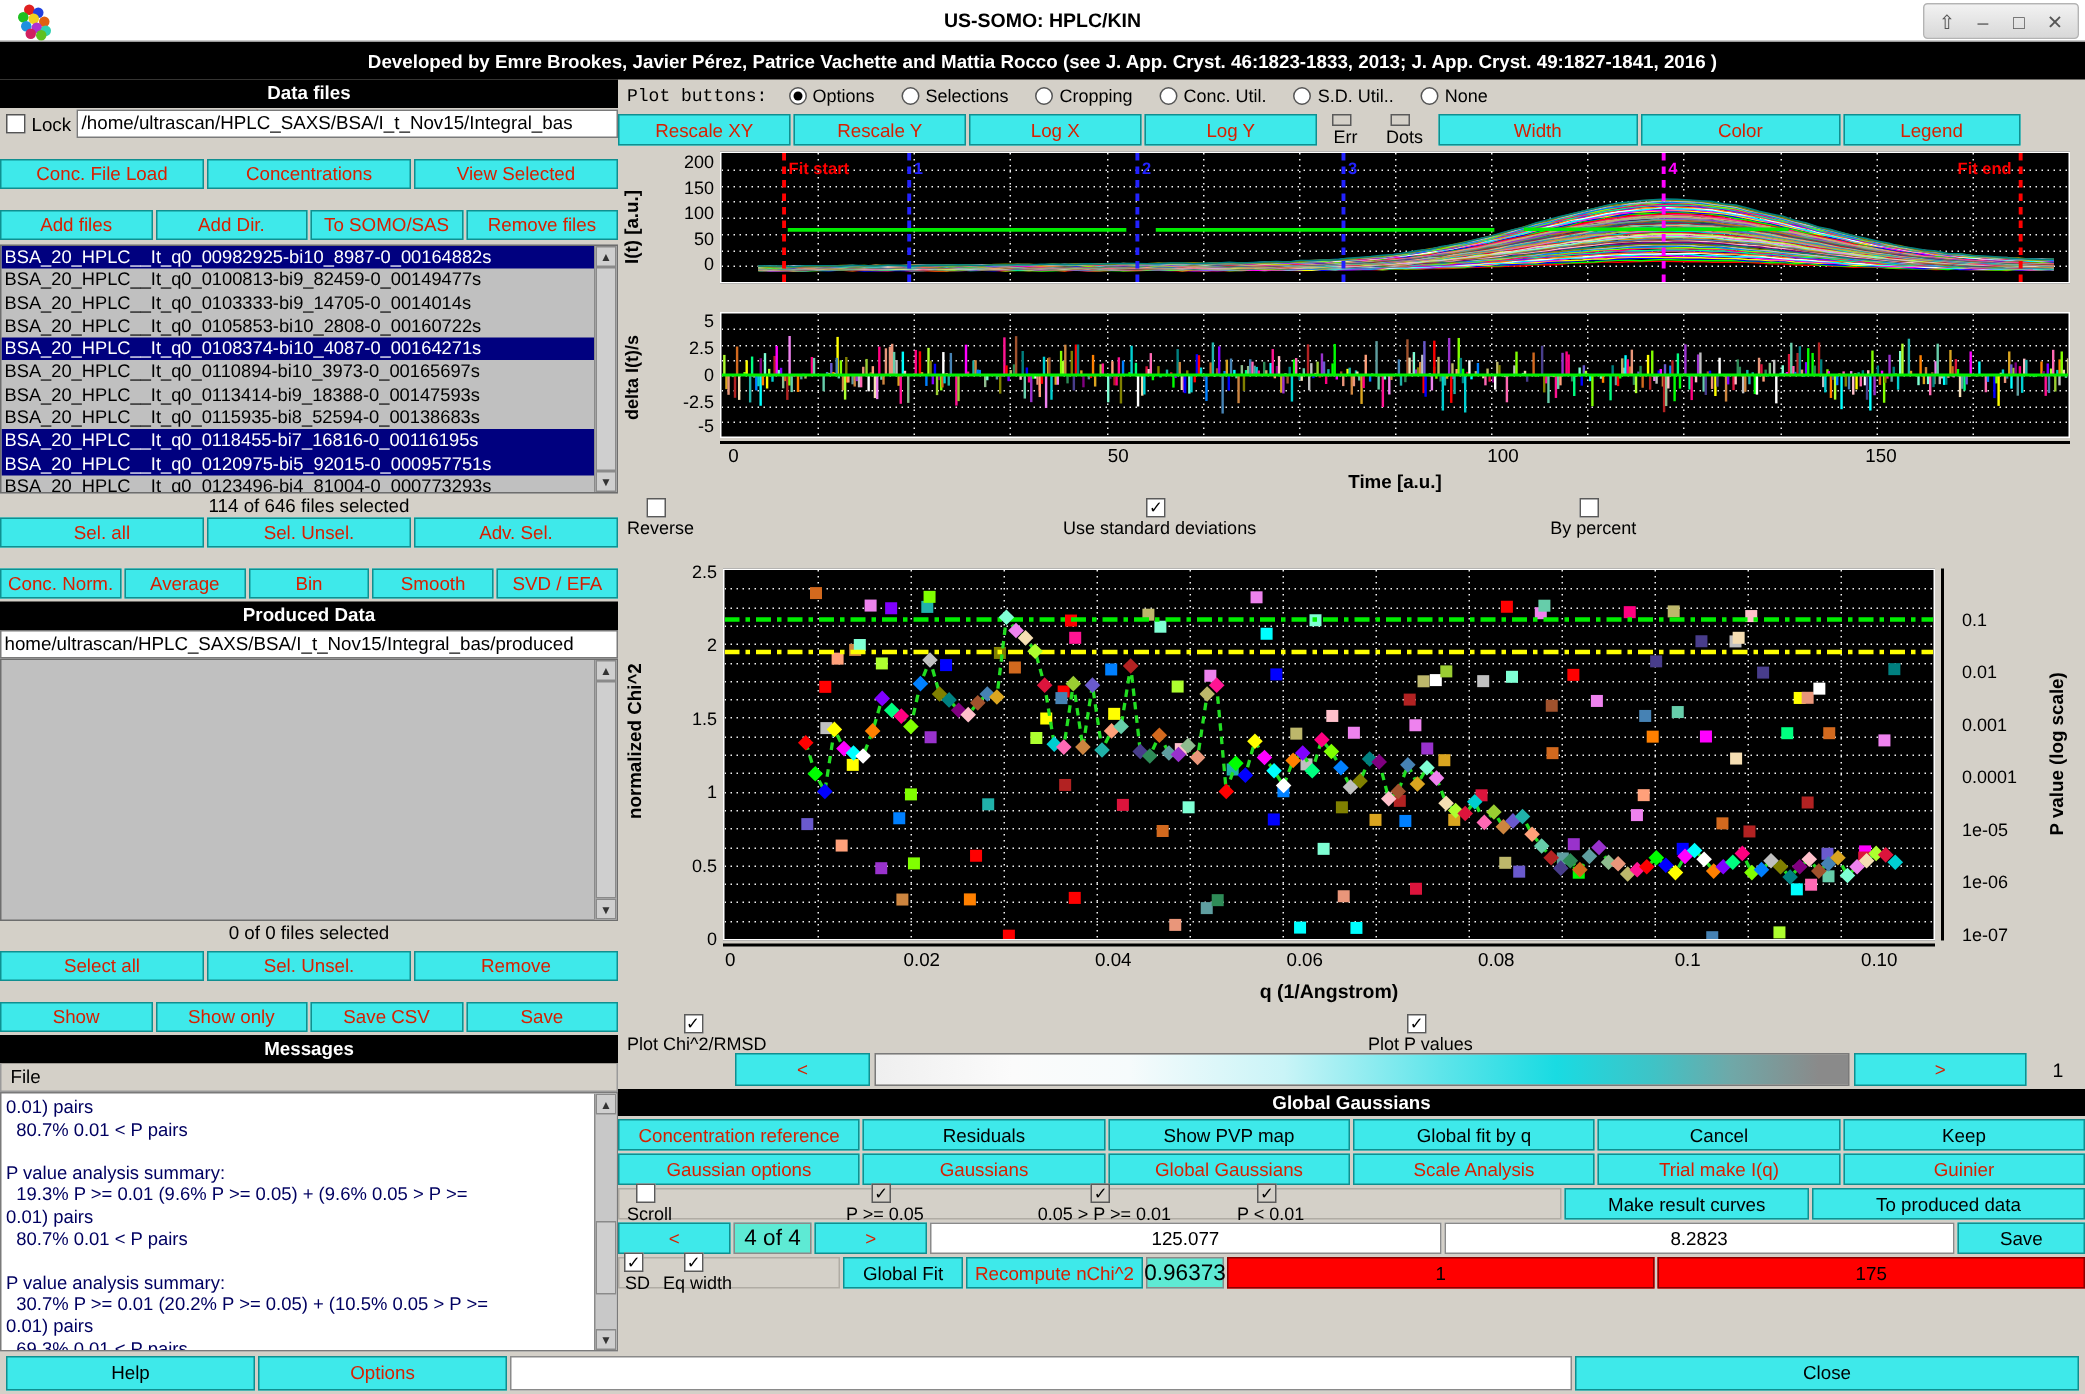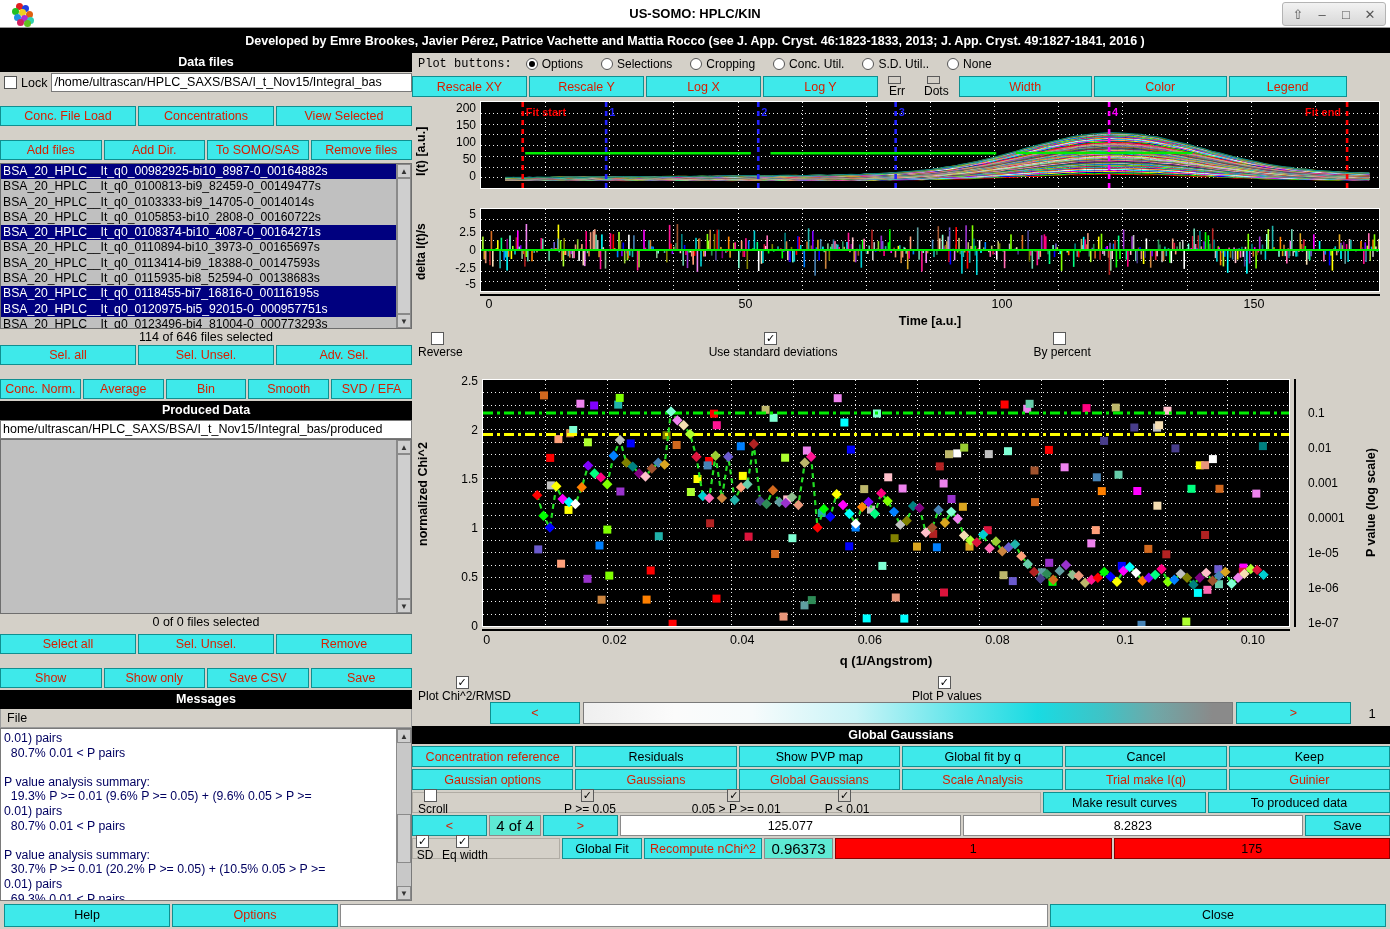--- a/index.html
+++ b/index.html
@@ -1461,21 +1461,21 @@
         <span class="chk white">✓</span>
         <span>SD</span>
       </span>
       <span class="chkwrap" style="padding:0 4px">
         <span class="chk white">✓</span>
         <span>Eq width</span>
       </span>
     </div>
     <div class="flatbtn dark" style="width:80px">Global Fit</div>
     <div class="flatbtn" style="width:118px">Recompute nChi^2</div>
-    <div class="greyfield" style="width:69px">0.96373</div>
+    <div class="greyfield" style="width:52px">0.96373</div>
     <div class="redfield" style="flex:1">1</div>
     <div class="redfield" style="flex:1">175</div>
   </div>
 
 </div>
 
 <div id="bottombar">
   <div class="flatbtn dark" style="width:166px">Help</div>
   <div class="flatbtn" style="width:166px">Options</div>
   <div id="bottom-status"></div>

